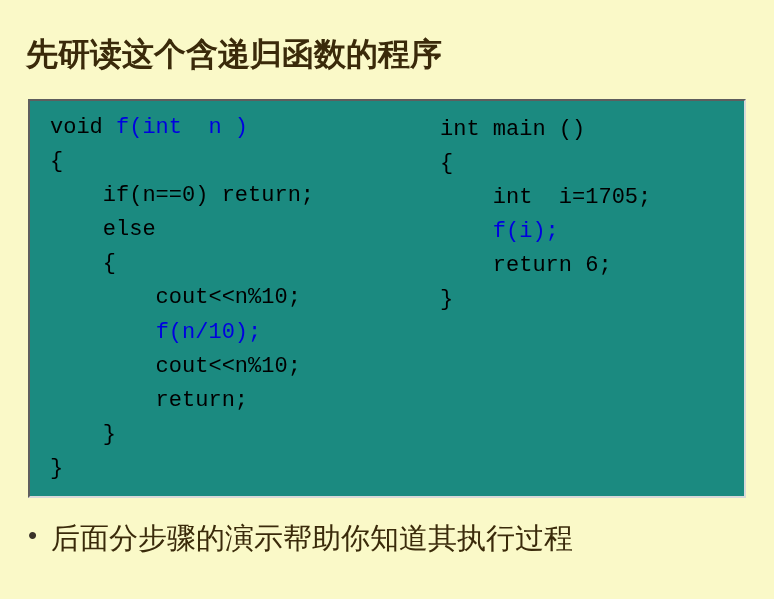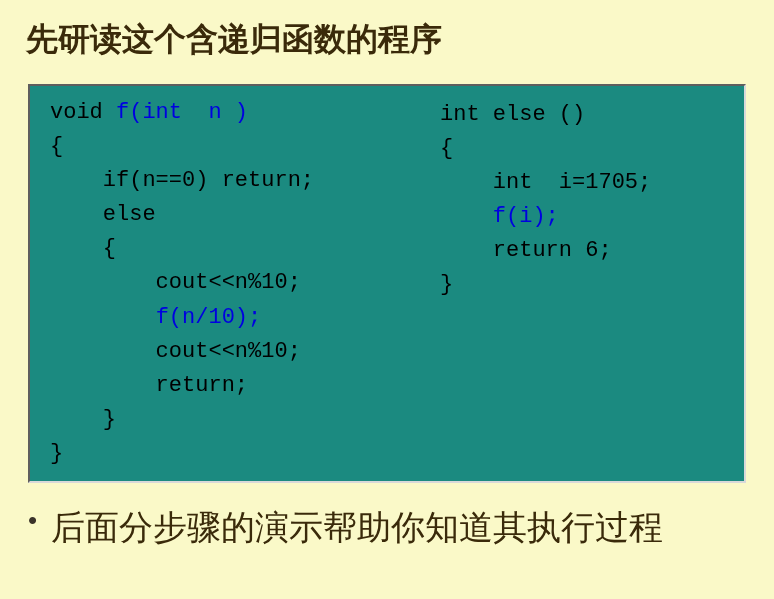--- a/index.html
+++ b/index.html
@@ -8,20 +8,21 @@
       width: 774px;
       height: 599px;
       font-family: "SimHei", "Microsoft YaHei", sans-serif;
       overflow: hidden;
     }
     .title {
       color: #3a2a0a;
       font-weight: bold;
       font-size: 32px;
       padding: 18px 0 0 26px;
+      margin-top: 15px;
     }
     .code-box {
       margin: 22px 28px 0 28px;
       background: #1b8a80;
       border-top: 2px solid #5e5e5e;
       border-left: 2px solid #5e5e5e;
       border-right: 2px solid #d9d9d9;
       border-bottom: 2px solid #d9d9d9;
       padding: 10px 20px 10px 20px;
       font-family: "Consolas", "Menlo", "Courier New", monospace;
@@ -40,42 +41,42 @@
       gap: 14px;
       margin: 22px 0 0 28px;
     }
     .bullet {
       color: #3a332a;
       font-size: 26px;
       line-height: 1.2;
     }
     .bullet-text {
       color: #3a2a0a;
-      font-size: 34px;
+      font-size: 29px;
       line-height: 1.3;
     }
   </style>
 </head>
 <body>
 
 <div class="title">先研读这个含递归函数的程序</div>
 
 <div class="code-box">
   <div class="col col-left"><span>void </span><span class="kw">f(int  n )</span>
 <span>{</span>
 <span>    if(n==0) return;</span>
 <span>    else</span>
 <span>    {</span>
 <span>        cout&lt;&lt;n%10;</span>
 <span>        </span><span class="kw">f(n/10);</span>
 <span>        cout&lt;&lt;n%10;</span>
 <span>        return;</span>
 <span>    }</span>
 <span>}</span></div>
-  <div class="col col-right"><span>int else ()</span>
+  <div class="col col-right"><span>int main ()</span>
 <span>{</span>
 <span>    int  i=1705;</span>
 <span>    </span><span class="kw">f(i);</span>
 <span>    return 6;</span>
 <span>}</span></div>
 </div>
 
 <div class="bullet-row">
   <span class="bullet">•</span>
   <span class="bullet-text">后面分步骤的演示帮助你知道其执行过程</span>

